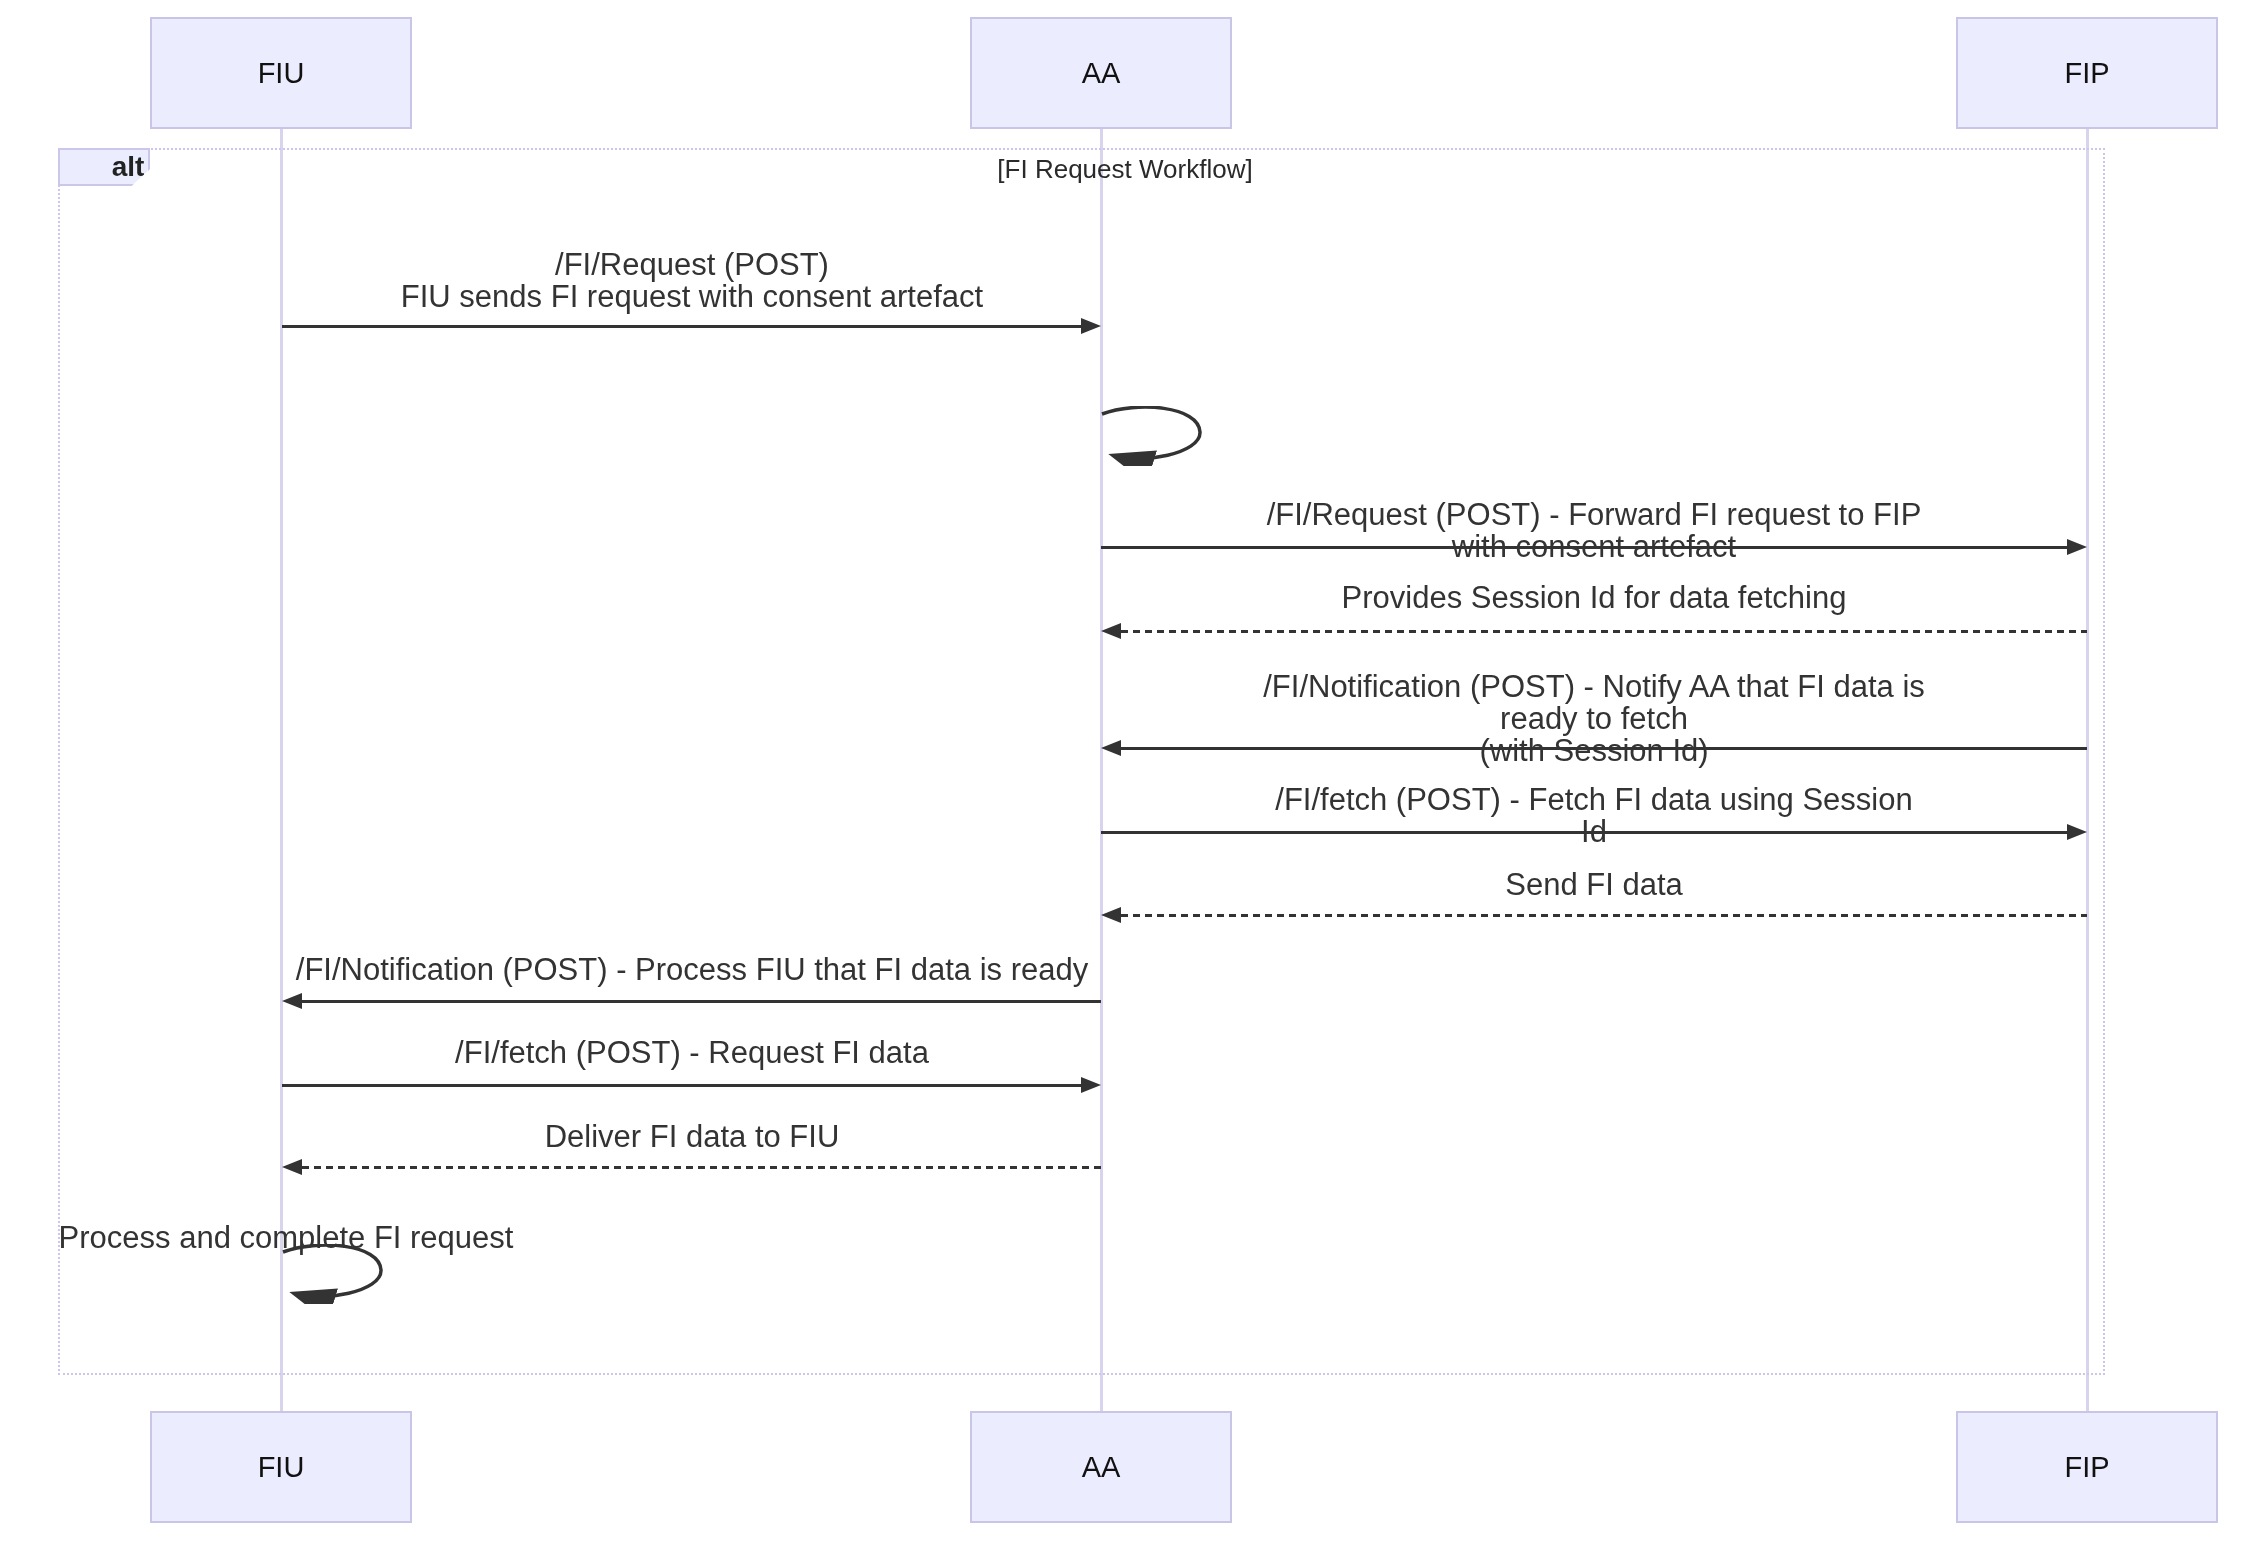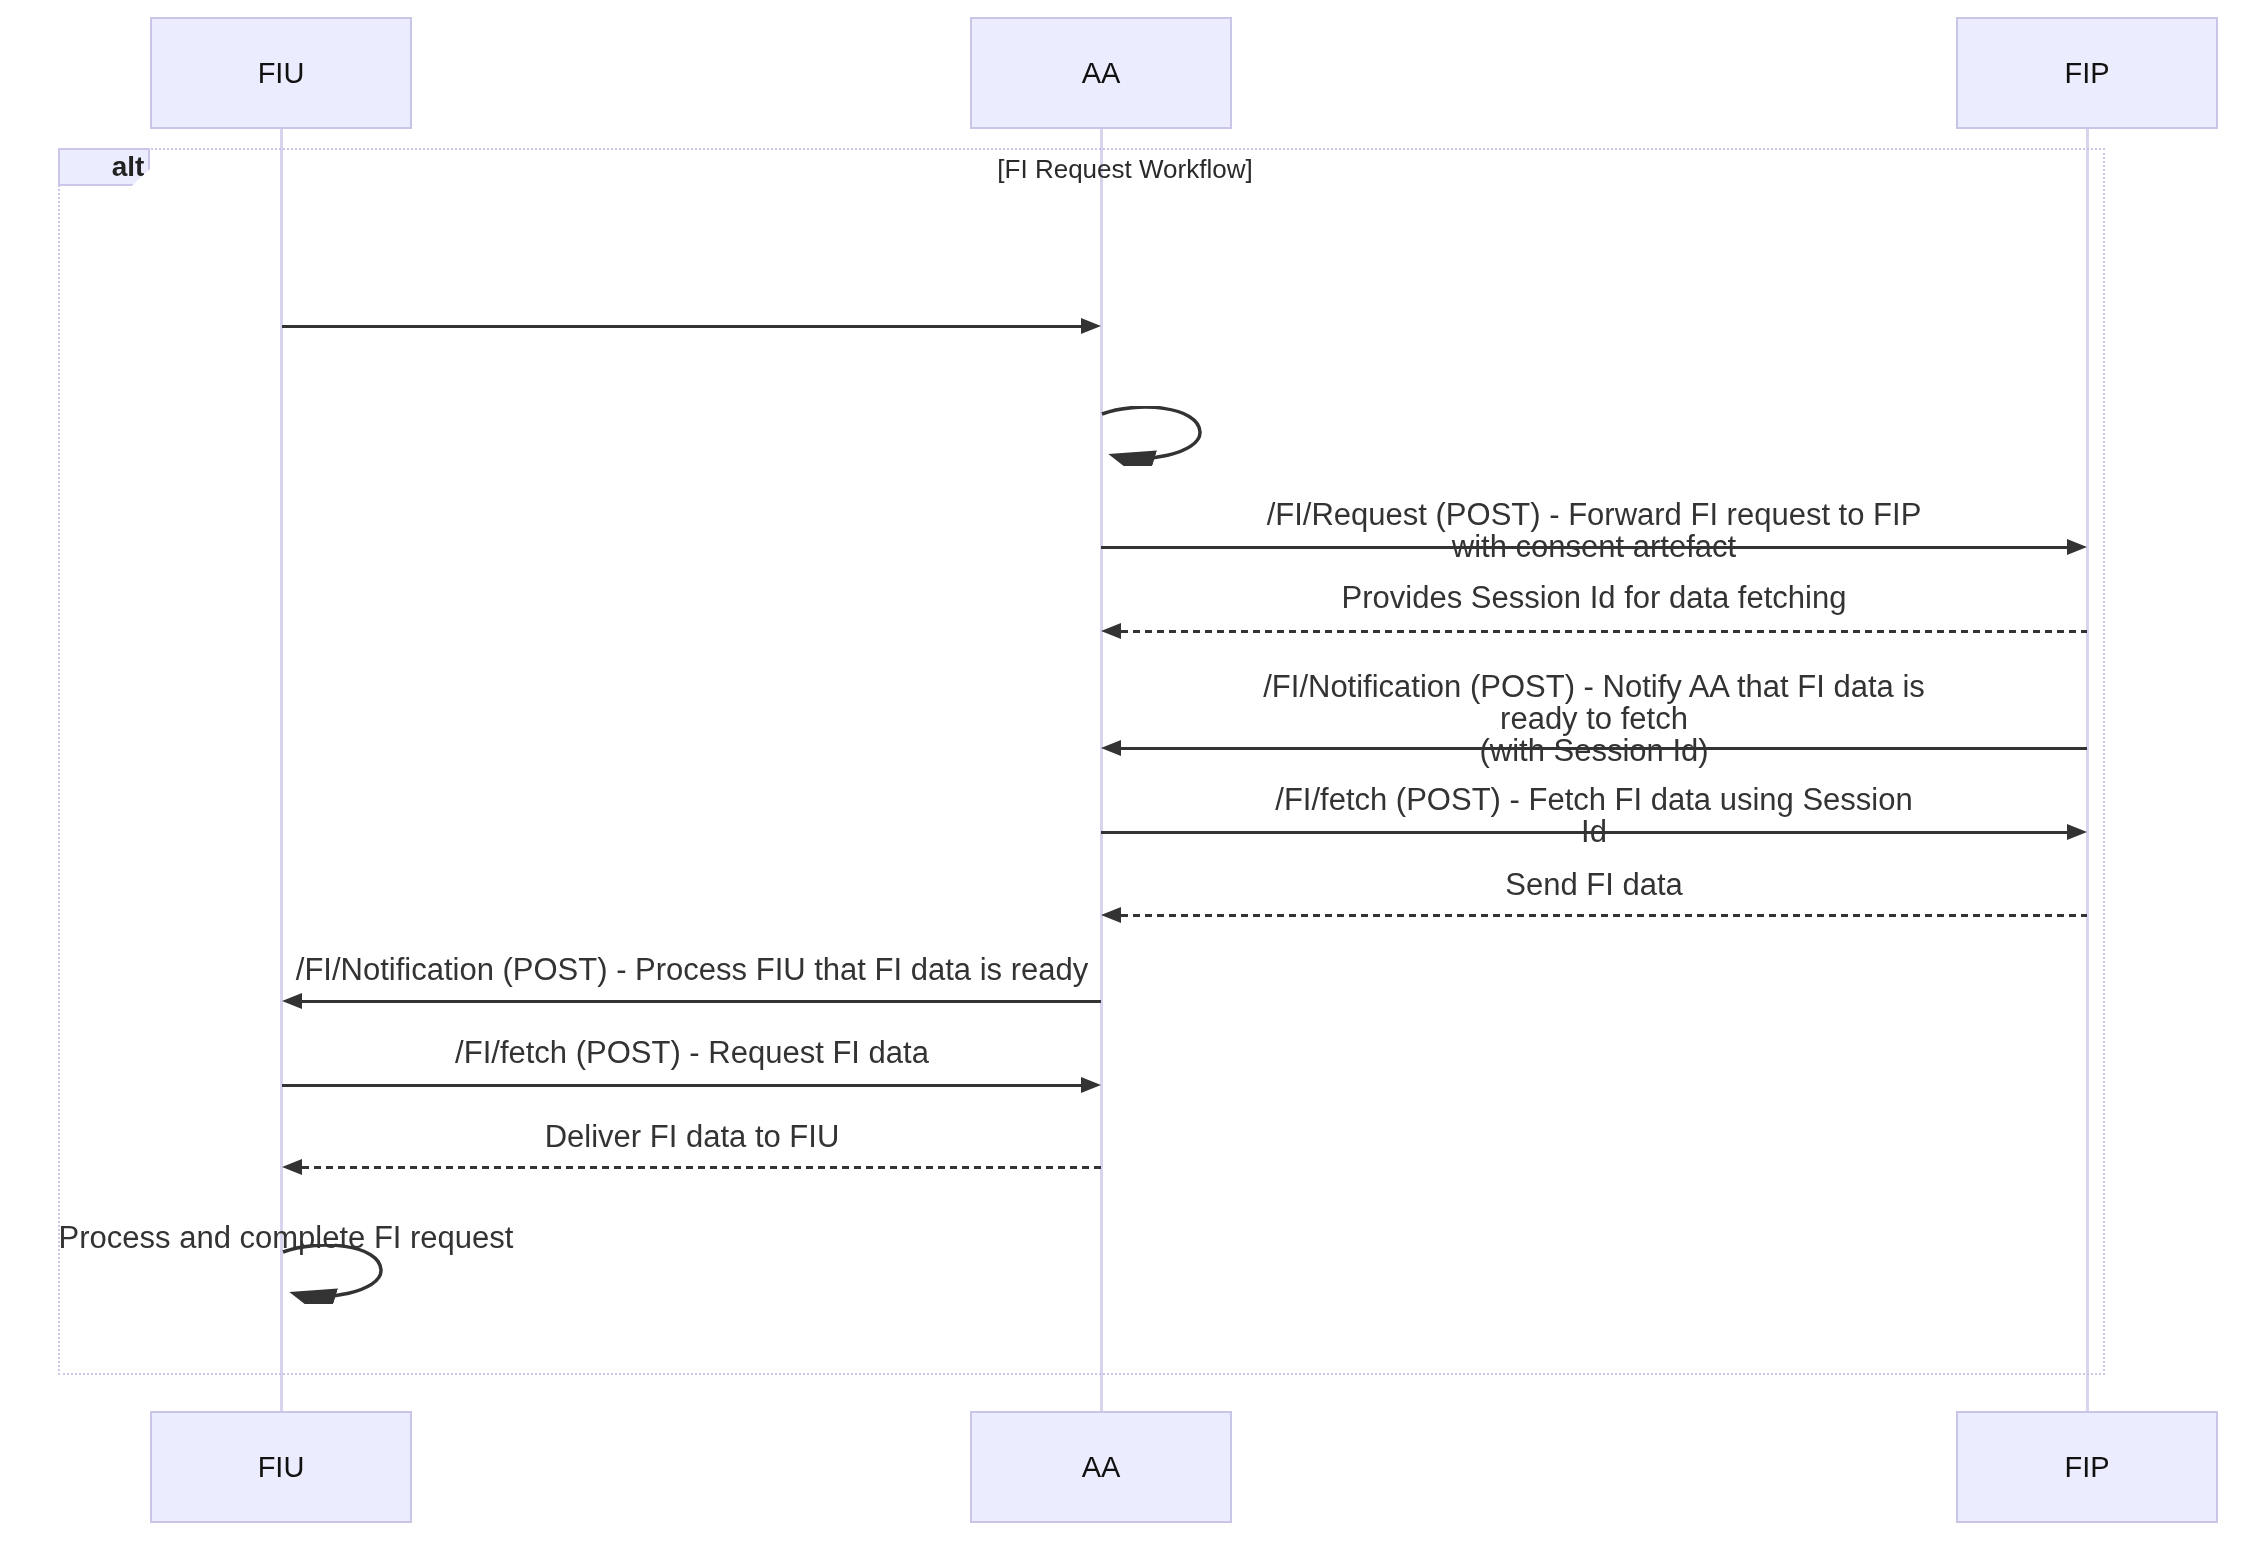--- a/index.html
+++ b/index.html
@@ -85,20 +85,22 @@
   <div class="actor-box" style="left:150px;top:1411px">
     <span>FIU</span>
   </div>
   <div class="actor-box" style="left:970px;top:1411px">
     <span>AA</span>
   </div>
   <div class="actor-box" style="left:1956px;top:1411px">
     <span>FIP</span>
   </div>
 
+  <div class="msg-label" style="left:692px;top:249px">/FI/Request (POST)
+FIU sends FI request with consent artefact</div>
   <div class="arrow-line" style="left:282px;top:325px;width:799px"></div>
   <div class="arrow-head right" style="left:1081px;top:318px"></div>
 
   <svg class="self-loop" style="left:1099px;top:406px" width="110" height="60" viewBox="0 0 110 60">
     <defs>
       <marker id="loopArrow1" markerWidth="13" markerHeight="10" refX="11" refY="5" orient="auto">
         <path d="M0,0 L13,5 L0,10 z" fill="#333333"></path>
       </marker>
     </defs>
     <path d="M3,8 C38,-5 100,0 101,26 C102,48 42,58 16,50" fill="none" stroke="#333333" stroke-width="3.5" marker-end="url(#loopArrow1)"></path>

